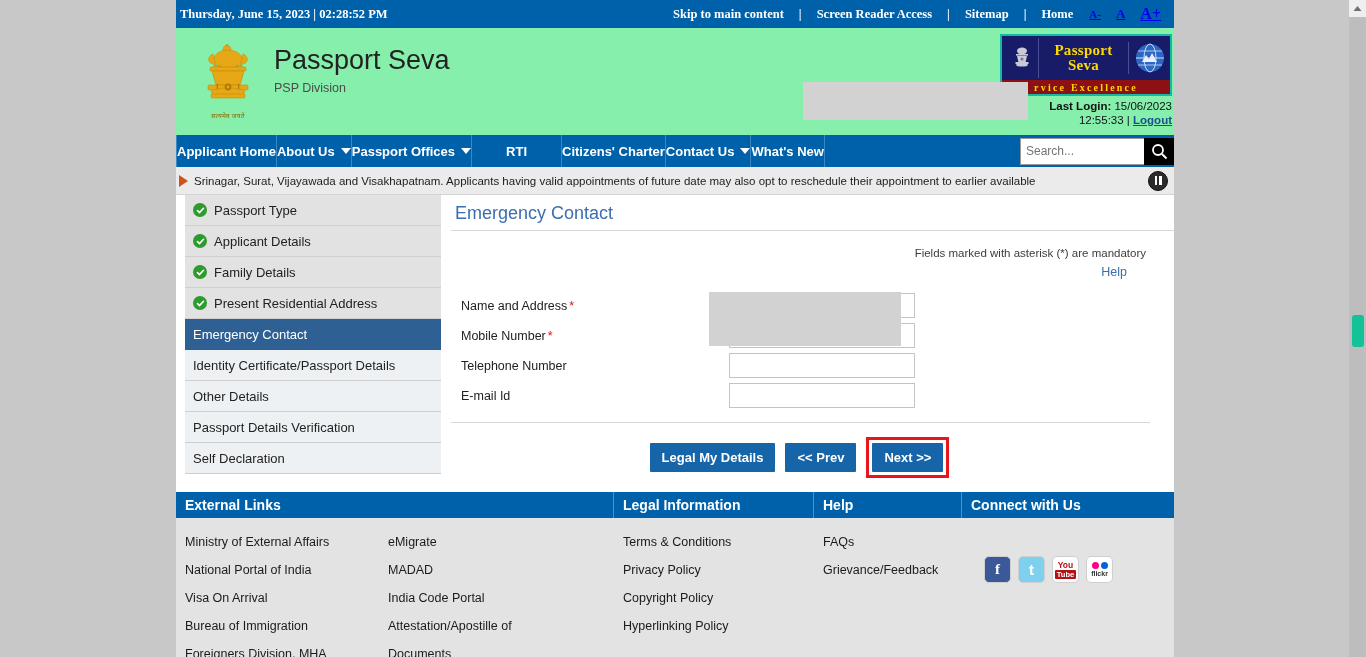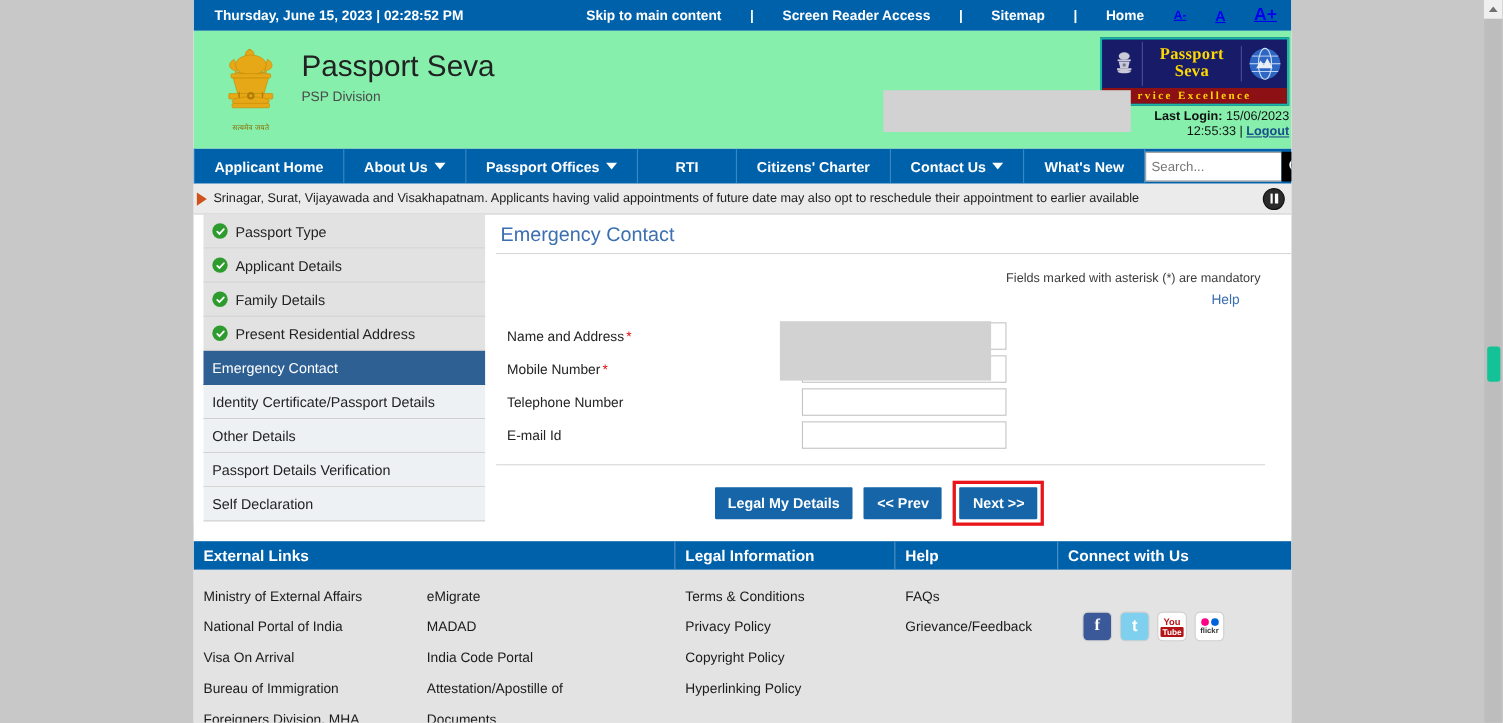--- a/index.html
+++ b/index.html
@@ -24,25 +24,26 @@
 
   
   .topbar {
     height: 28px;
     background: #0061ab;
     color: #ffffff;
     display: flex;
     align-items: center;
     font-size: 12.5px;
     font-weight: bold;
-    padding: 0 8px 0 19px;
+    padding: 0 8px 0 4px;
+    font-family: Liberation Serif, serif;
   }
   .topbar .datetime { white-space: nowrap; }
   .topbar .spacer { flex: 1; }
-  .topbar .tlinks { display: flex; align-items: center; gap: 16px; white-space: nowrap; }
+  .topbar .tlinks { display: flex; align-items: center; gap: 5px; white-space: nowrap; }
   .topbar .tlink { color: #fff; text-decoration: none; padding: 0 6px; }
   .topbar .sep { padding: 0 4px; }
   .topbar .fs { padding: 0 5px; font-weight: bold; }
   .fs-small { font-size: 11px; }
   .fs-med { font-size: 13px; }
   .fs-big { font-size: 16px; }
 
   
   .header {
     position: relative;
@@ -112,21 +113,21 @@
   .redact { position: absolute; background: #d2d2d2; z-index: 40; }
 
   
   .nav {
     height: 32px; background: #0061ab;
     display: flex; align-items: stretch;
   }
   .nav-item {
     color: #fff; font-size: 13px; font-weight: bold;
     display: flex; align-items: center; justify-content: center;
-    padding: 0 18px; border-right: 1px solid #3b87c4;
+    padding: 0 0; border-right: 1px solid #3b87c4;
     white-space: nowrap; cursor: pointer;
   }
   .nav-item:first-child { border-left: 1px solid #3b87c4; }
   .caret {
     display:inline-block; margin-left:6px;
     border-left: 5px solid transparent; border-right: 5px solid transparent;
     border-top: 6px solid #fff;
   }
   .nav-spacer { flex: 1; }
   .nav-search { display: flex; align-items: center; padding-right: 0; }

